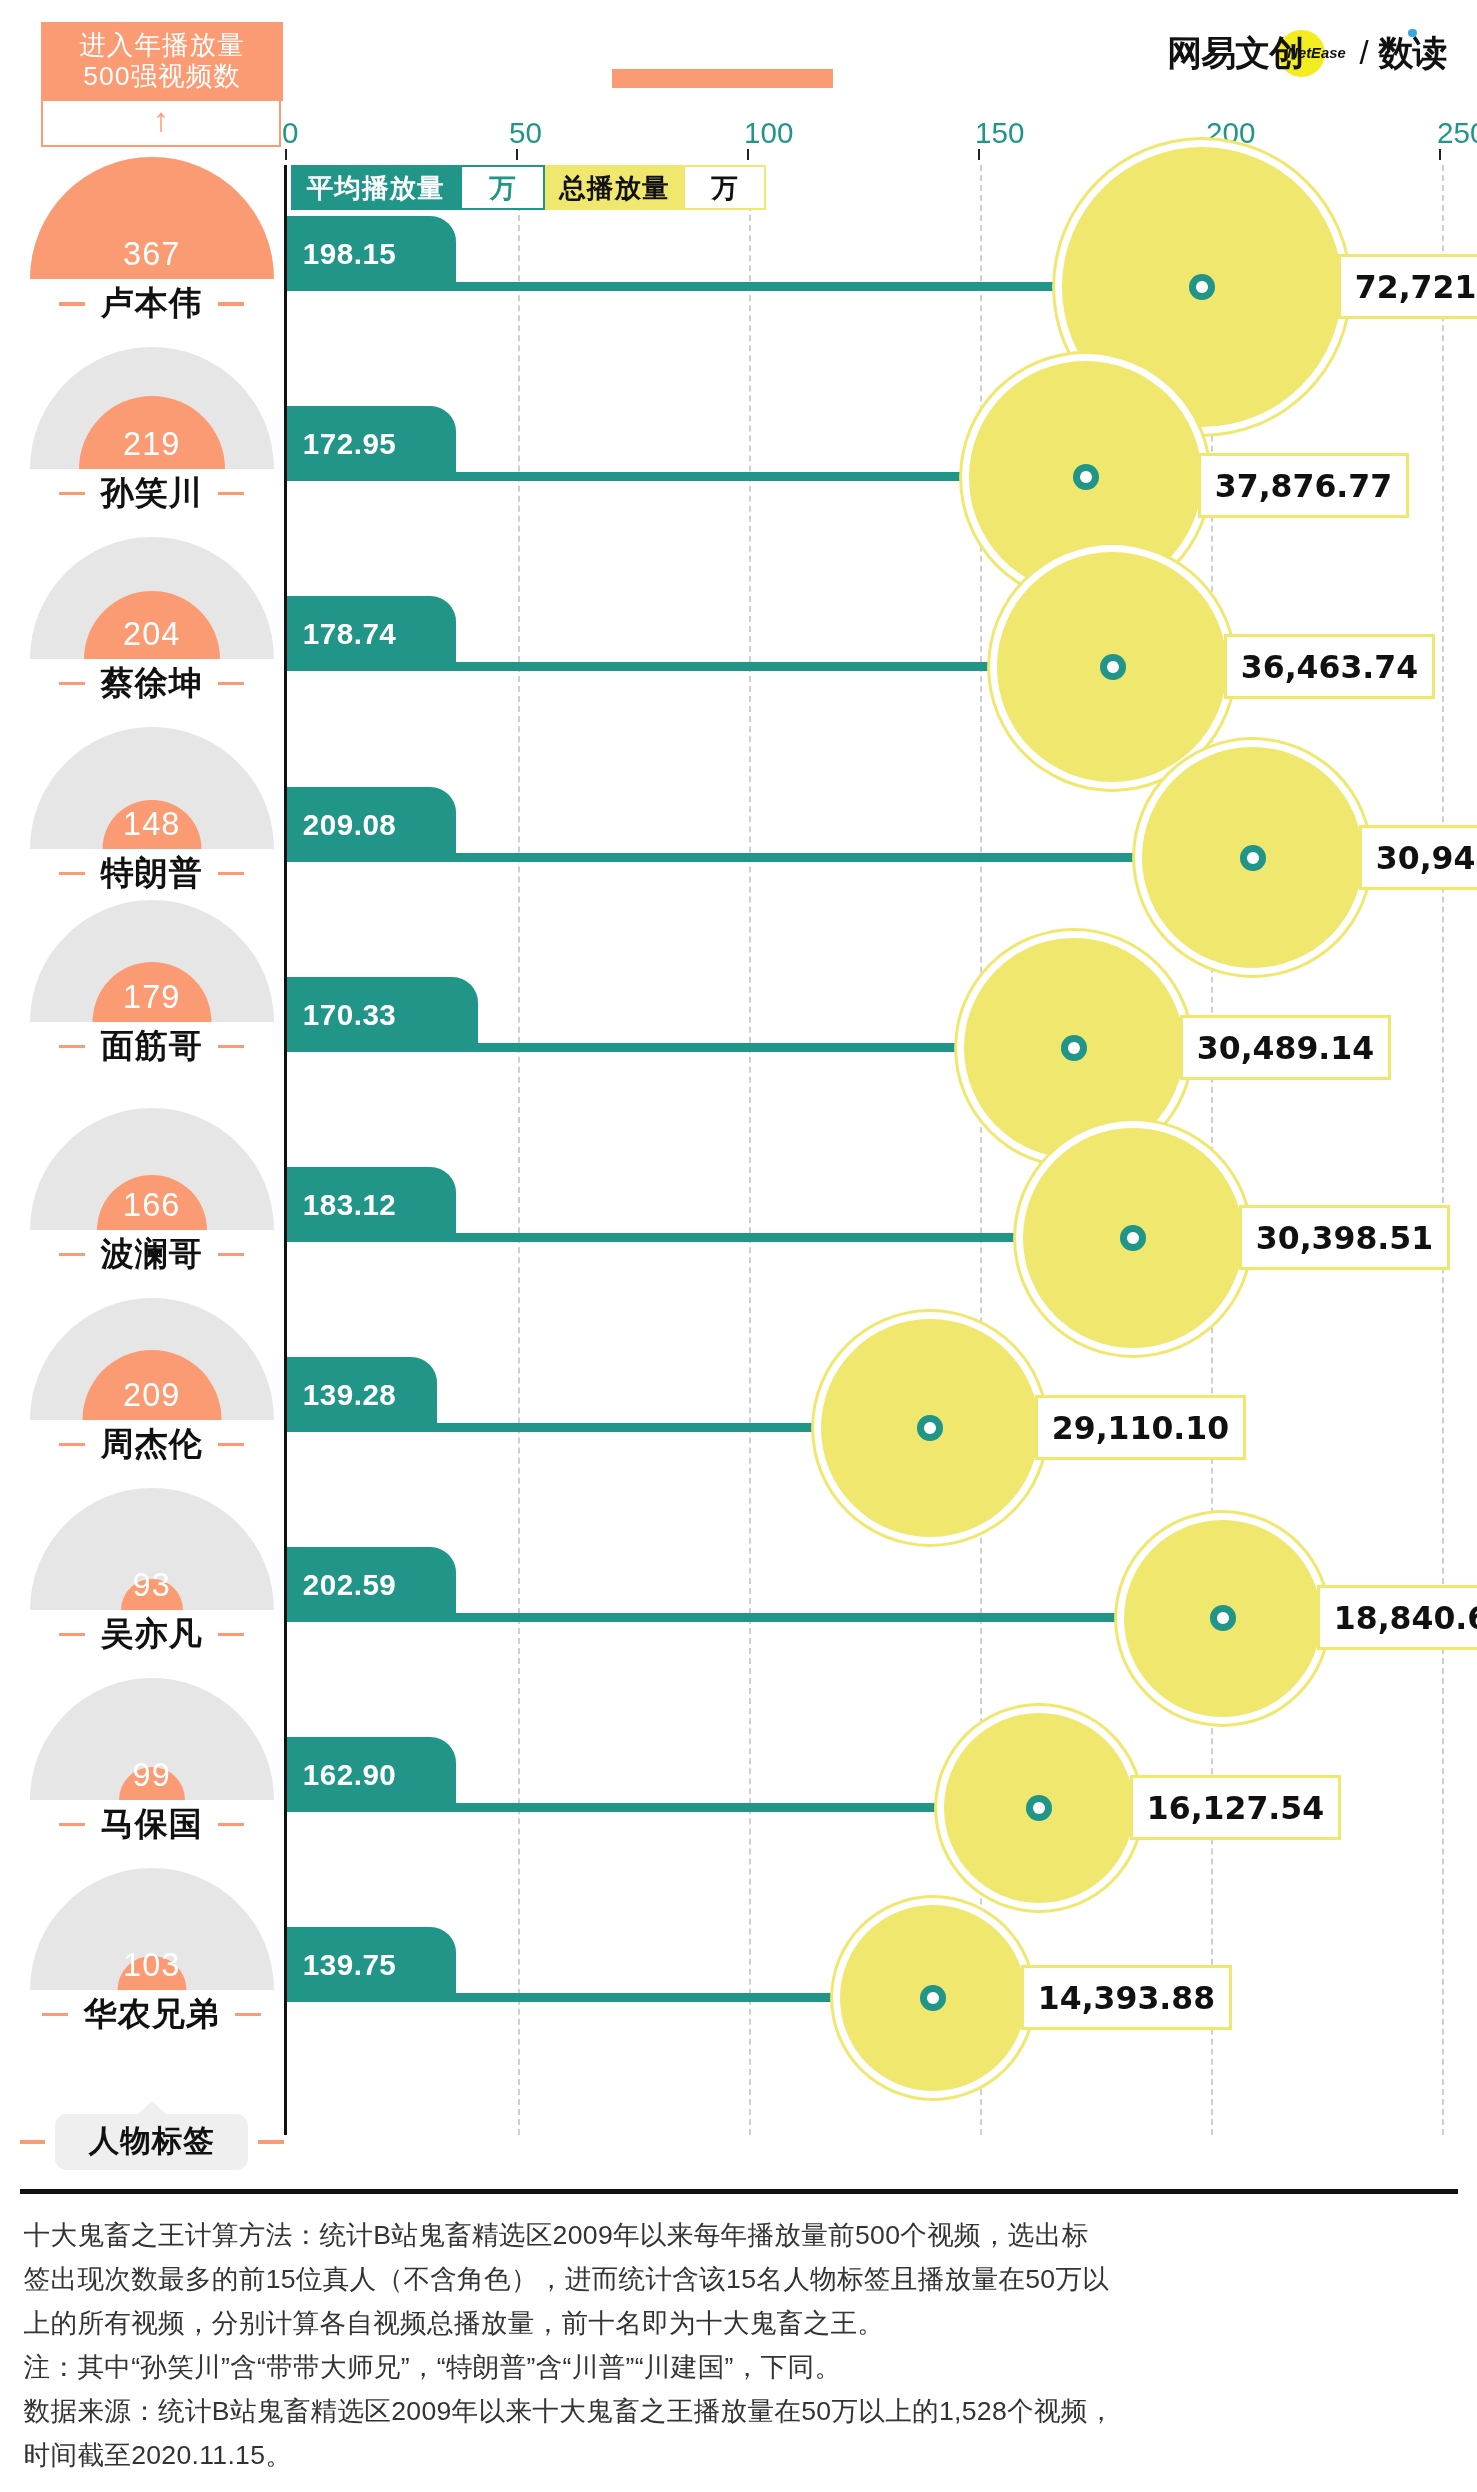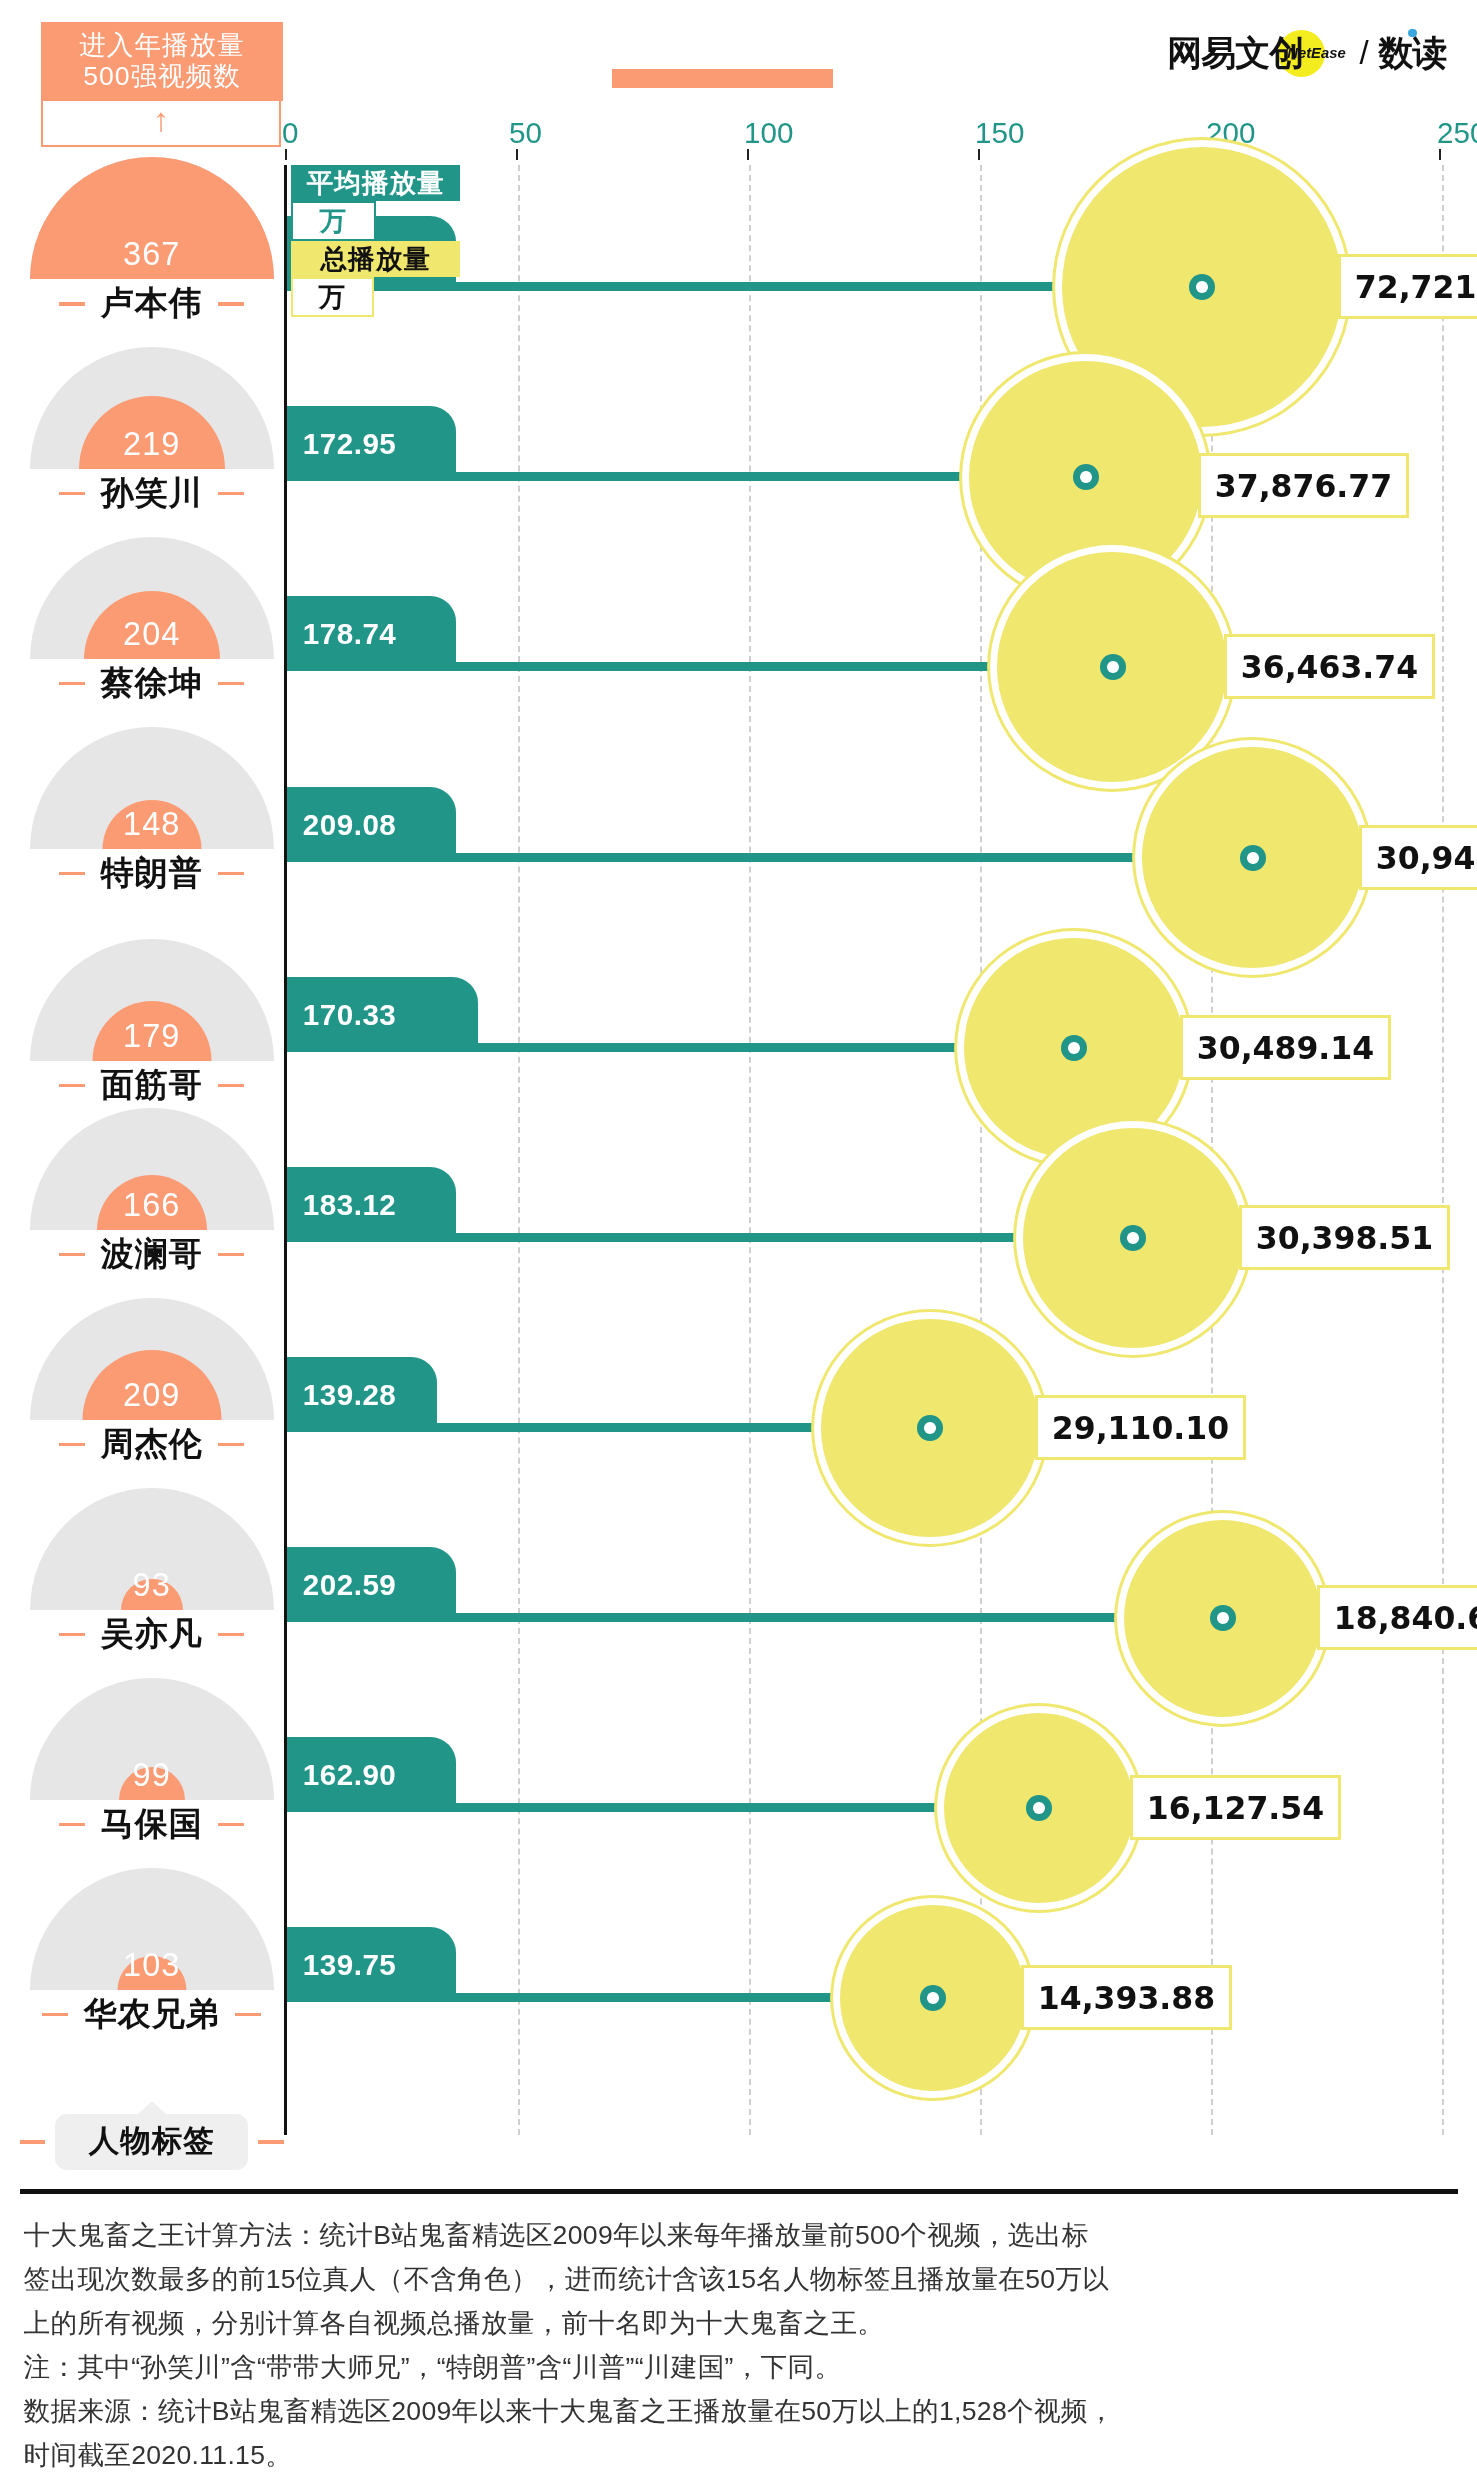--- a/index.html
+++ b/index.html
@@ -49,21 +49,21 @@
   .tick-mark{position:absolute;top:33px;width:2px;height:10.8px;background:#222;}
 
   
   #chart-area{
     position:absolute;left:284px;top:165px;width:1162px;height:1970px;
     border-left:3.9px solid #111;box-sizing:border-box;
   }
   .gridline{position:absolute;top:0;bottom:0;width:0;border-left:2px dashed #cfcfcf;}
 
   
-  #legend{position:absolute;left:3.9px;top:0px;height:45px;display:flex;align-items:stretch;z-index:9;flex-direction:column;}
+  #legend{position:absolute;left:3.9px;top:0px;height:45px;display:flex;align-items:stretch;z-index:9;}
   .lg-seg{display:flex;align-items:center;justify-content:center;font-size:26.6px;font-weight:600;letter-spacing:1px;}
   .lg-avg{background:#219688;color:#fff;padding:0 15.8px;}
   .lg-avg-u{background:#fff;color:#219688;width:85px;border:2px solid #219688;box-sizing:border-box;}
   .lg-tot{background:#EFE76E;color:#111;padding:0 13.8px;}
   .lg-tot-u{background:#fff;color:#111;width:83px;border:2px solid #EFE76E;box-sizing:border-box;}
 
   
   .row{position:absolute;left:0;width:1158px;padding-left:24px;}
   .bar-wrap{position:absolute;left:0;height:75px;}
   .bar-block{
@@ -214,21 +214,21 @@
         <div class="semi semi-bg"></div>
         <div class="semi semi-fill" style="width: 99px; height: 49px;"></div>
         <div class="gauge-num">148</div>
       </div>
       <div class="gauge-name">
         <span class="dash"></span>
         <span>特朗普</span>
         <span class="dash"></span>
       </div>
     </div>
-    <div class="gauge-row" style="top: 774px;">
+    <div class="gauge-row" style="top: 735px;">
       <div class="gauge">
         <div class="semi semi-bg"></div>
         <div class="semi semi-fill" style="width: 119px; height: 60px;"></div>
         <div class="gauge-num">179</div>
       </div>
       <div class="gauge-name">
         <span class="dash"></span>
         <span>面筋哥</span>
         <span class="dash"></span>
       </div>

